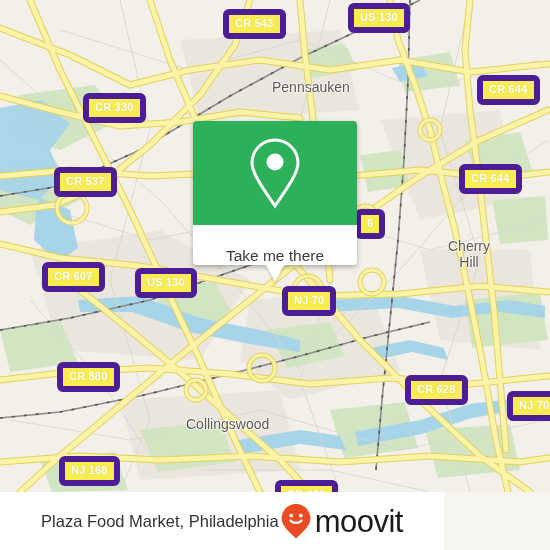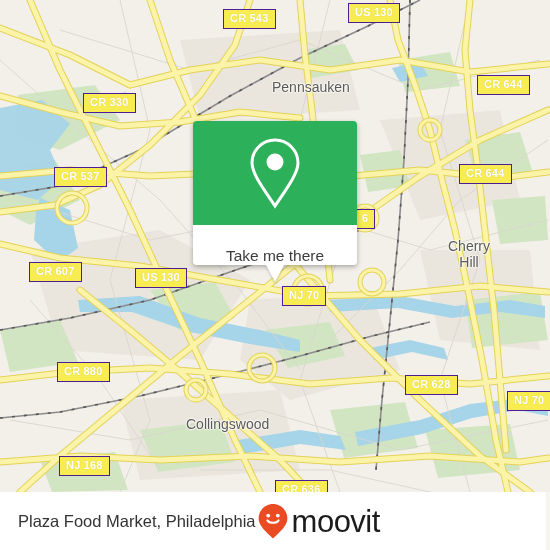--- a/index.html
+++ b/index.html
@@ -26,22 +26,22 @@
     height: 492px;
     overflow: hidden;
     background: #f2efe9;
   }
   #map-svg { position: absolute; left:0; top:0; }
 
   
   .shield {
     position: absolute;
     background: #f7ec52;
-    border: 1px solid #4c1d95;
-    border-radius: 0;
+    border: 6px solid #4c1d95;
+    border-radius: 6px;
     color: #ffffff;
     font-weight: bold;
     font-size: 11px;
     line-height: 15px;
     padding: 1px 6px 2px 6px;
     white-space: nowrap;
     letter-spacing: 0.2px;
     text-shadow: 0 0 1px rgba(150,130,20,0.35);
     box-sizing: border-box;
   }
@@ -115,26 +115,26 @@
     line-height: 26px;
     padding: 0 8px 0 6px;
     white-space: nowrap;
   }
 
   
   #footer {
     position: absolute;
     left: 0;
     top: 492px;
-    width: 546px;
+    width: 444px;
     height: 58px;
     background: #ffffff;
     display: flex;
     align-items: center;
-    justify-content: flex-start;
+    justify-content: center;
     padding: 12px 18px;
     box-sizing: border-box;
   }
   #footer-title {
     color: #333333;
     font-size: 16.5px;
     white-space: nowrap;
   }
   #brand {
     display: flex;
@@ -287,21 +287,21 @@
     </svg>
 
     <div id="shield-layer">
         <div class="shield" style="left: 223px; top: 9px;">CR 543</div>
         <div class="shield" style="left: 348px; top: 3px;">US 130</div>
         <div class="shield" style="left: 477px; top: 75px;">CR 644</div>
         <div class="shield" style="left: 83px; top: 93px;">CR 330</div>
         <div class="shield" style="left: 54px; top: 167px;">CR 537</div>
         <div class="shield" style="left: 459px; top: 164px;">CR 644</div>
         <div class="shield" style="left: 355px; top: 209px;">6</div>
-        <div class="shield" style="left: 29px; top: 262px;">CR 607</div>
+        <div class="shield" style="left: 42px; top: 262px;">CR 607</div>
         <div class="shield" style="left: 135px; top: 268px;">US 130</div>
         <div class="shield" style="left: 282px; top: 286px;">NJ 70</div>
         <div class="shield" style="left: 57px; top: 362px;">CR 880</div>
         <div class="shield" style="left: 405px; top: 375px;">CR 628</div>
         <div class="shield" style="left: 507px; top: 391px;">NJ 70</div>
         <div class="shield" style="left: 59px; top: 456px;">NJ 168</div>
         <div class="shield" style="left: 275px; top: 480px;">CR 636</div>
       </div>
 
     <div id="place-layer">

